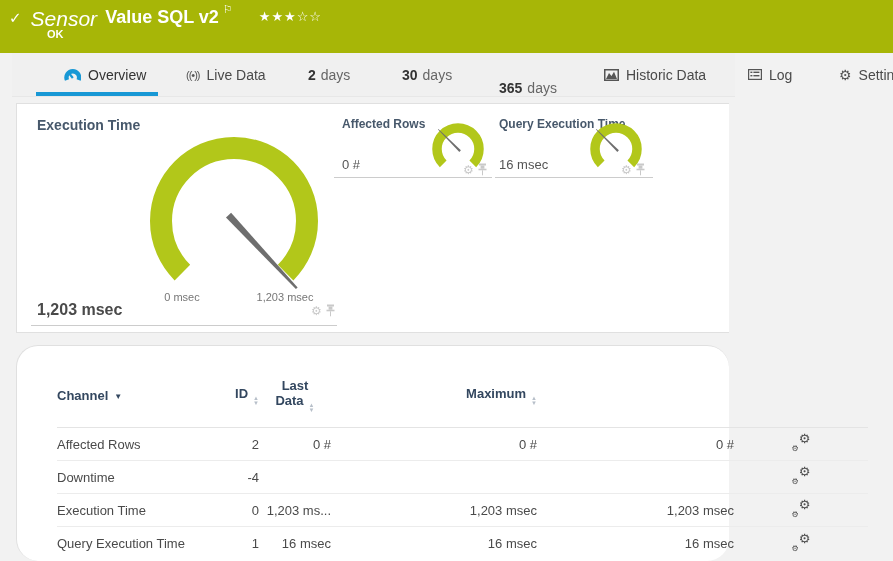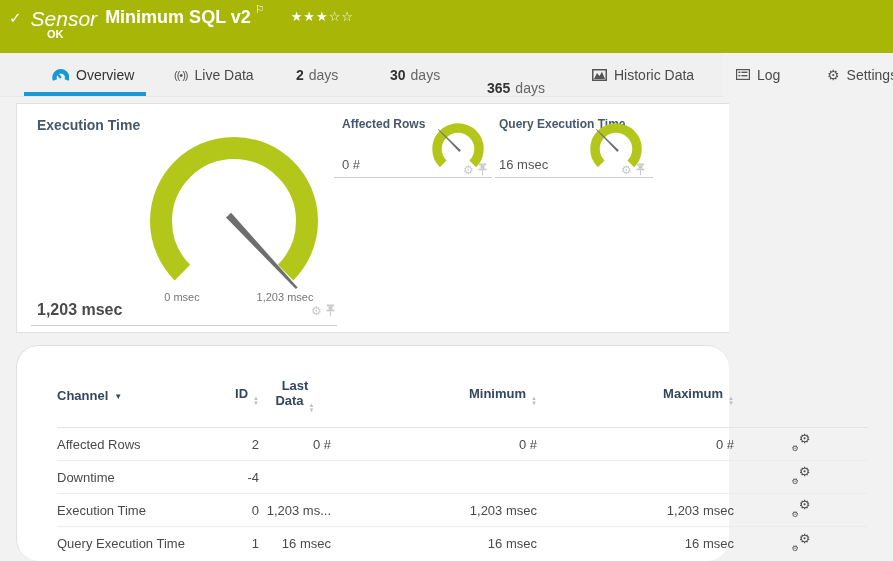--- a/index.html
+++ b/index.html
@@ -13,21 +13,21 @@
   
   .topbar { position:absolute; left:0; top:0; width:893px; height:53px; background:#a7b607; color:#fff; }
   .topbar-row { position:absolute; left:9px; top:7px; display:flex; align-items:flex-start; }
   .check { font-size:15px; font-weight:700; margin-right:9px; margin-top:2px; }
   .kind  { font-style:italic; font-size:21px; margin-right:8px; margin-top:0; }
   .title { font-weight:700; font-size:18px; }
   .flag  { font-size:11px; margin-left:4px; position:relative; top:-4px; }
   .stars { font-size:13px; letter-spacing:1px; margin-left:26px; margin-top:2px; }
   .status-ok { position:absolute; left:47px; top:28px; font-size:11px; font-weight:700; }
   
-  .tabbar { position:absolute; left:0; top:53px; width:723px; height:44px; background:#f0f0f0; border-bottom:1px solid #e7e7e7; }
+  .tabbar { position:absolute; left:12px; top:53px; width:723px; height:44px; background:#f0f0f0; border-bottom:1px solid #e7e7e7; }
   .tab { position:absolute; top:0; height:43px; display:flex; align-items:center; font-size:14px; color:#4a4a4a; cursor:pointer; white-space:nowrap; }
   .tab .ticon { margin-right:7px; display:inline-flex; align-items:center; }
   .tab .num { font-weight:700; color:#333; margin-right:5px; }
   .tab .unit { color:#666; }
   .tab-underline { position:absolute; left:24px; top:39px; width:122px; height:4px; background:#1898d5; }
   .live-glyph { font-size:11px; color:#555; letter-spacing:-1px; }
   .gear-glyph { font-size:14px; color:#555; }
   
   .panel { position:absolute; left:16px; width:713px; background:#fff; border:1px solid #e0e0e0; border-right:none; }
   .panel-gauges { top:103px; height:230px; }
@@ -54,21 +54,21 @@
   .gearpair .gb { position:absolute; right:0; top:-3px; font-size:13px; color:#4d4d4d; }
   .gearpair .gs { position:absolute; left:0; bottom:-2px; font-size:8px; color:#4d4d4d; }
 </style>
 </head>
 <body>
 
 <div class="topbar">
   <div class="topbar-row">
     <span class="check">✓</span>
     <span class="kind">Sensor</span>
-    <span class="title">Minimum SQL v2</span>
+    <span class="title">Value SQL v2</span>
     <span class="flag">⚐</span>
     <span class="stars"><span>★★★</span><span>☆☆</span></span>
   </div>
   <div class="status-ok">OK</div>
 </div>
 
 <div class="tabbar">
   <div class="tab" style="left:52px;color:#333;">
     <span class="ticon">
       <svg width="17" height="14" viewBox="0 0 17 14">
@@ -204,26 +204,20 @@
           </span>
       </div>
       <div class="c-center">
         <span>Last</span><br>
         <span>Data</span><span class="sort">
             <span>▲</span>
             <span>▼</span>
           </span>
       </div>
       <div class="c-right">
-        <span>Minimum</span><span class="sort">
-            <span>▲</span>
-            <span>▼</span>
-          </span>
-      </div>
-      <div class="c-right">
         <span>Maximum</span><span class="sort">
             <span>▲</span>
             <span>▼</span>
           </span>
       </div>
       <div></div>
     </div>
 
     <div class="trow">
       <div>Affected Rows</div>

